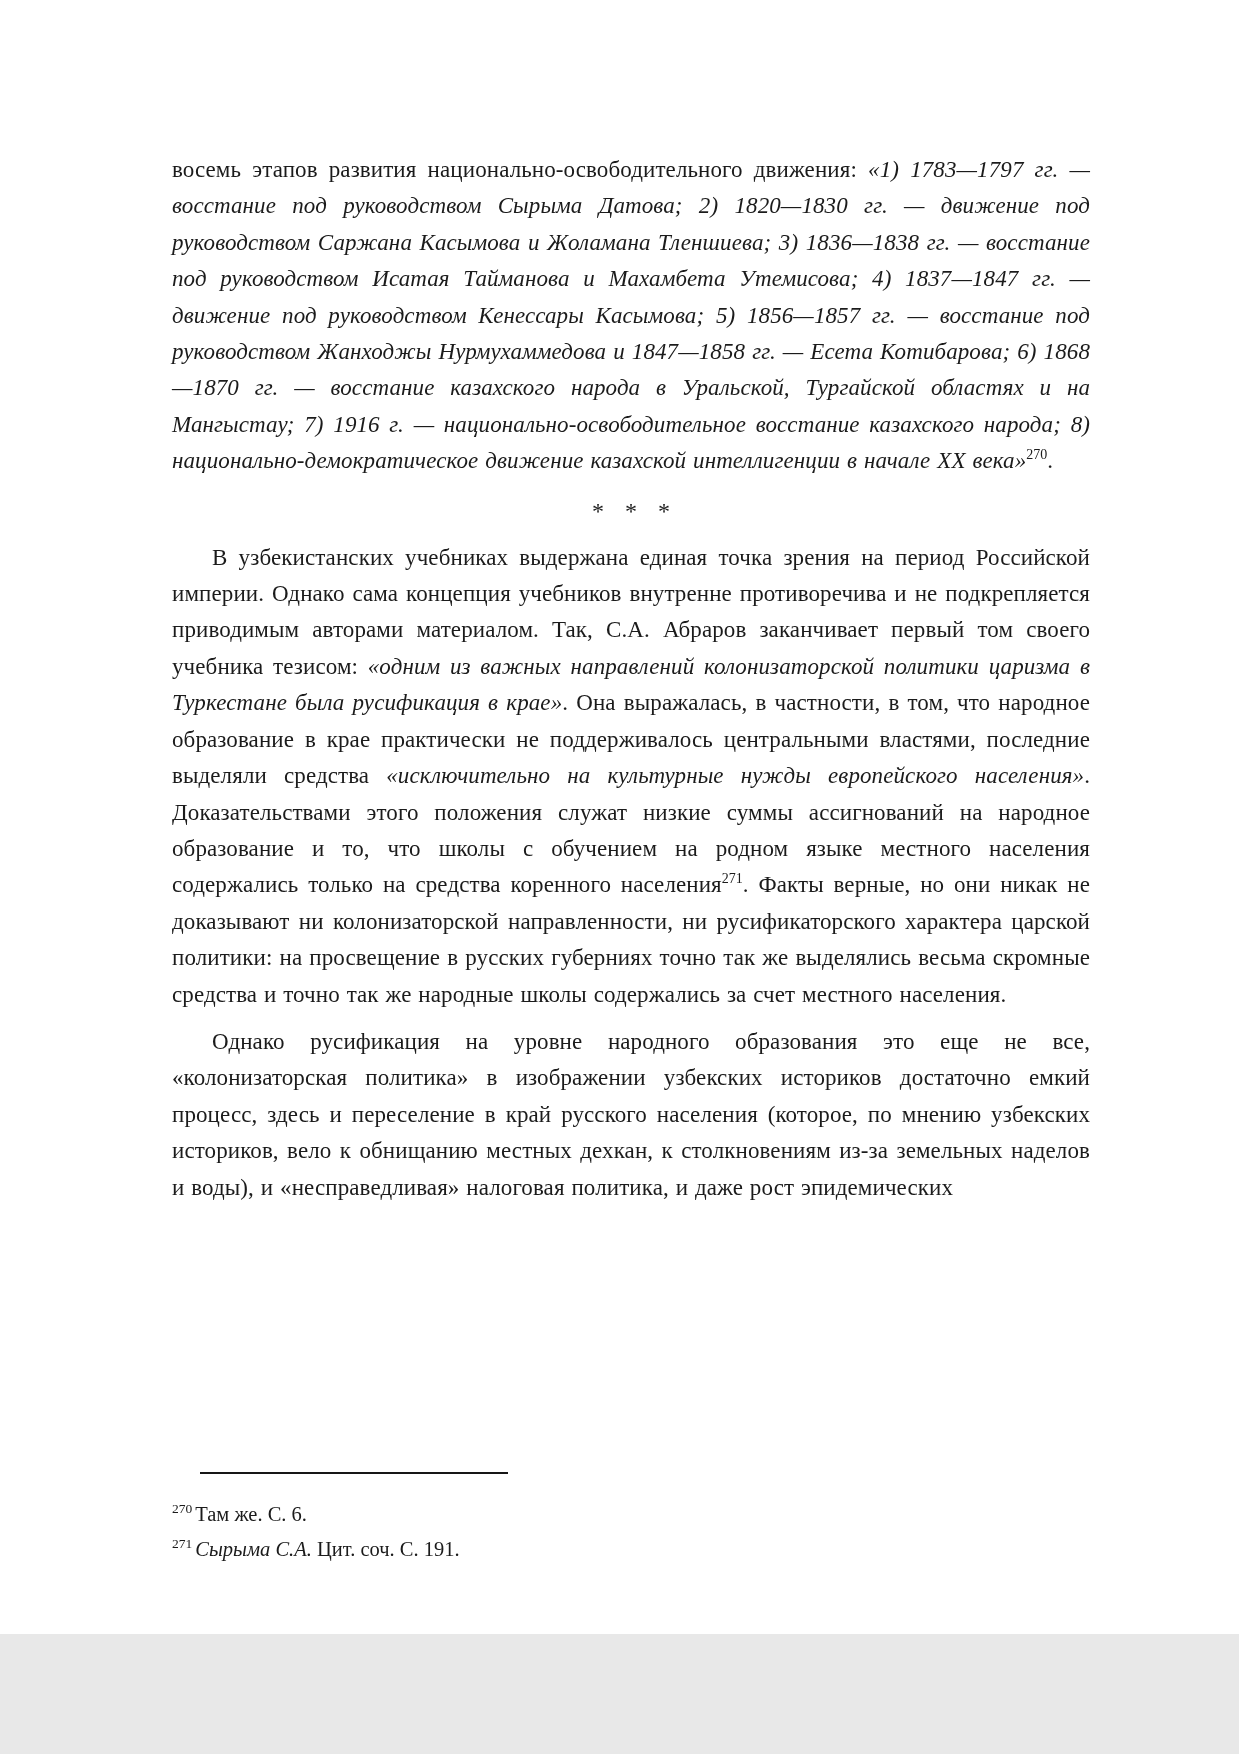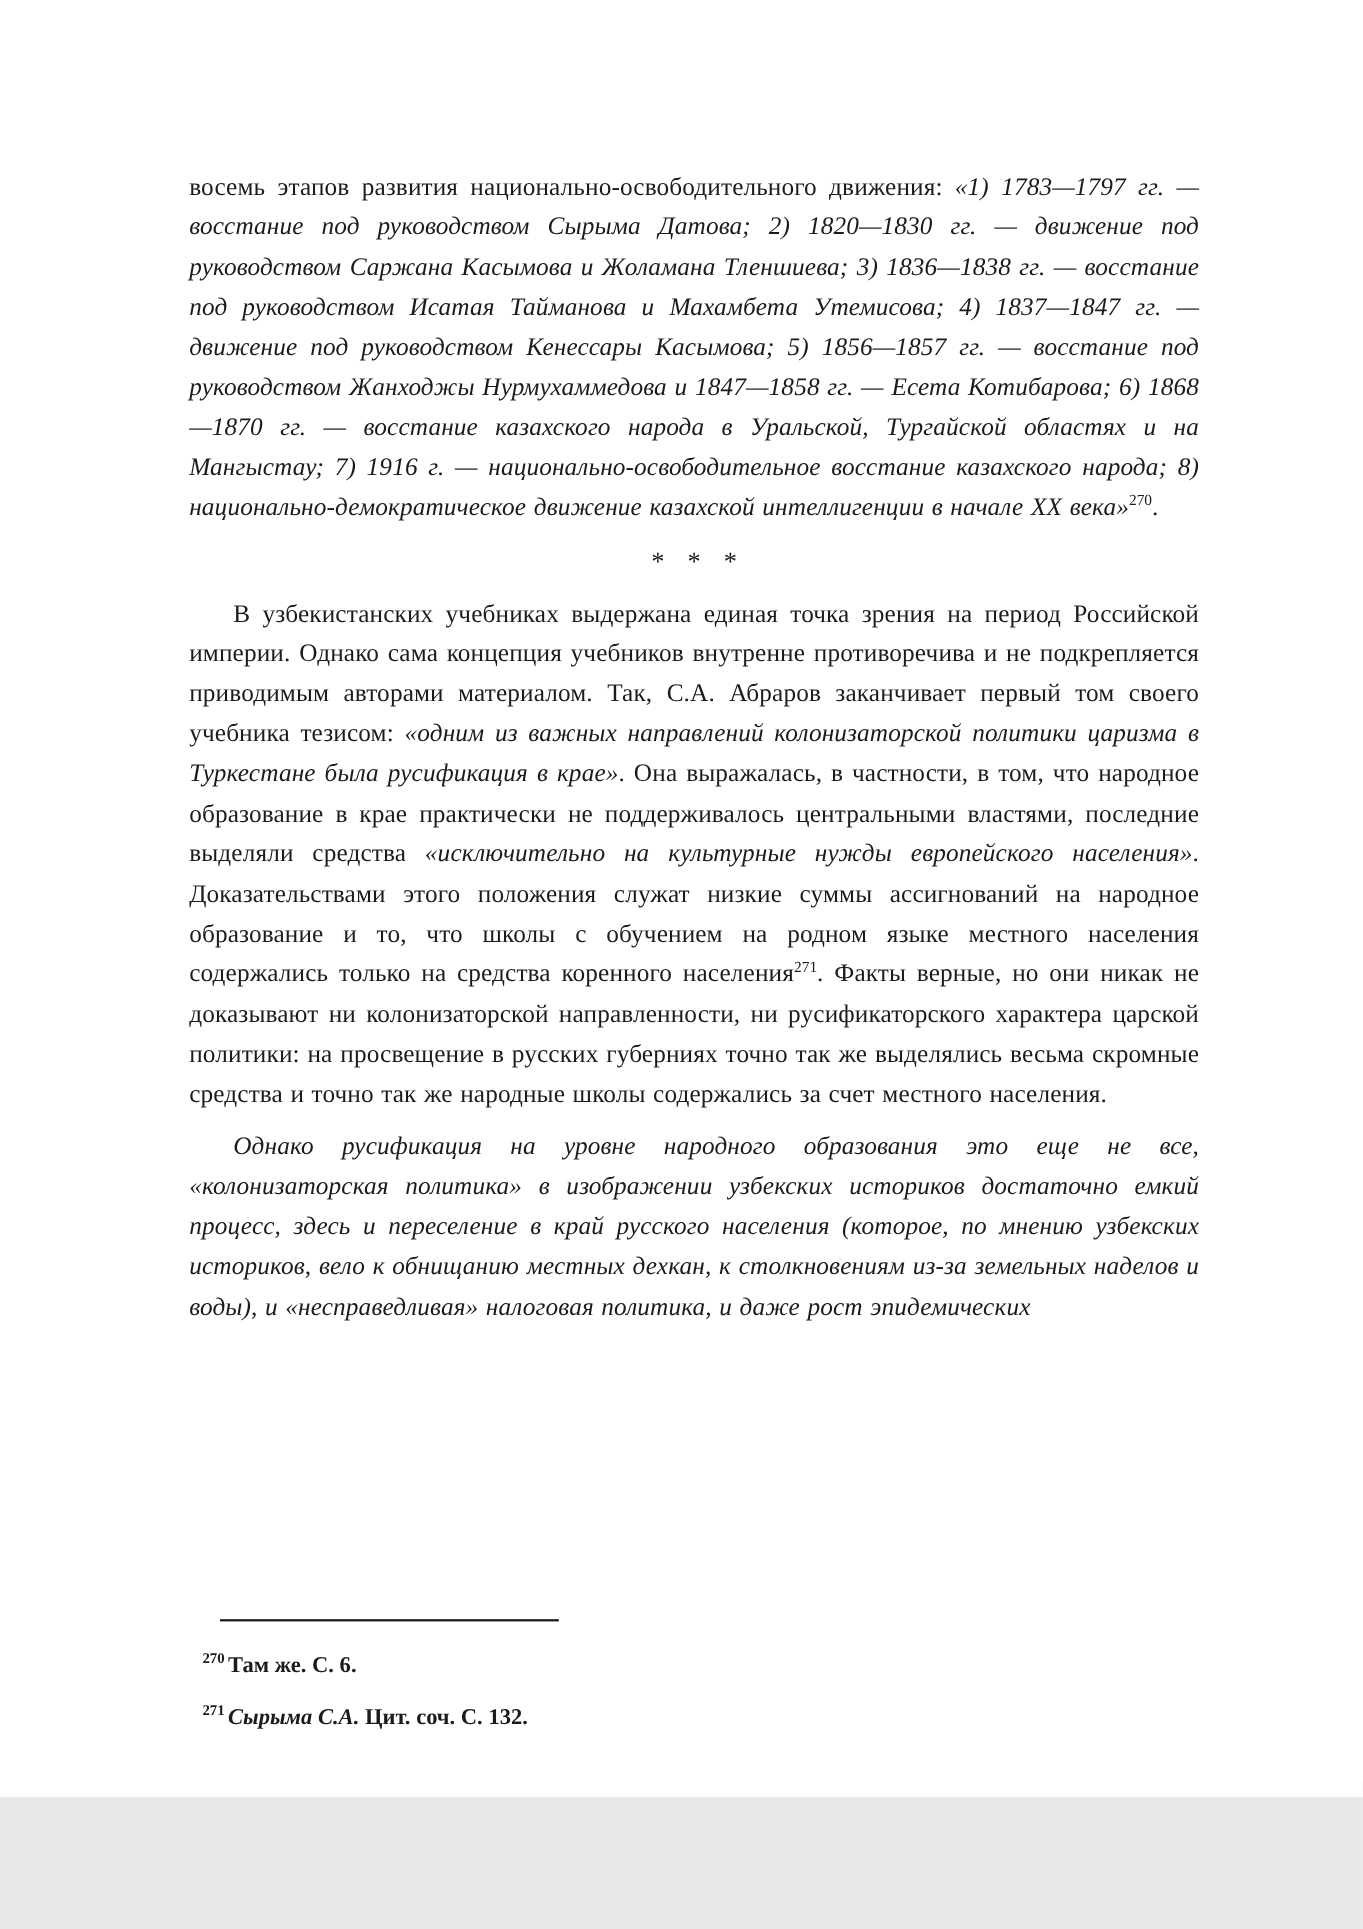--- a/index.html
+++ b/index.html
@@ -29,21 +29,20 @@
     word-spacing: 1px;
   }
   .text-block p {
     margin: 0;
   }
   .para-indent {
     text-indent: 40px;
   }
   .para-gap {
     margin-top: 11px !important;
-    font-style: italic;
   }
   .italic {
     font-style: italic;
   }
   .fn-ref {
     font-size: 14px;
     line-height: 0;
     vertical-align: super;
     font-style: normal;
     letter-spacing: 0;
@@ -67,22 +66,21 @@
   }
   .fn-rule {
     width: 308px;
     margin-left: 28px;
     border: 0;
     border-top: 2px solid #161616;
     margin-top: 0;
     margin-bottom: 23px;
   }
   .footnote {
-    margin: 12px;
-    font-weight: bold;
+    margin: 0;
   }
   .fn-marker {
     font-size: 13.5px;
     line-height: 0;
     vertical-align: super;
     margin-right: 3px;
   }
   .page-number {
     position: absolute;
     left: 172px;
@@ -115,19 +113,19 @@
 
     <p class="para para-indent"><span>В узбекистанских учебниках выдержана единая точка зрения на период Российской империи. Однако сама концепция учебников внутренне противоречива и не подкрепляется приводимым авторами материалом. Так, С.А. Абраров заканчивает первый том своего учебника тезисом: </span><span class="italic">«одним из важных направлений колонизаторской политики царизма в Туркестане была русификация в крае»</span><span>. Она выражалась, в частности, в том, что народное образование в крае практически не поддерживалось центральными властями, последние выделяли средства </span><span class="italic">«исключительно на культурные нужды европейского населения»</span><span>. Доказательствами этого положения служат низкие суммы ассигнований на народное образование и то, что школы с обучением на родном языке местного населения содержались только на средства коренного населения</span><sup class="fn-ref">271</sup><span>. Факты верные, но они никак не доказывают ни колонизаторской направленности, ни русификаторского характера царской политики: на просвещение в русских губерниях точно так же выделялись весьма скромные средства и точно так же народные школы содержались за счет местного населения.</span></p>
 
     <p class="para para-indent para-gap">Однако русификация на уровне народного образования это еще не все, «колонизаторская политика» в изображении узбекских историков достаточно емкий процесс, здесь и переселение в край русского населения (которое, по мнению узбекских историков, вело к обнищанию местных дехкан, к столкновениям из-за земельных наделов и воды), и «несправедливая» налоговая политика, и даже рост эпидемических</p>
 
   </main>
 
   <section class="footnotes">
     <hr class="fn-rule">
     <p class="footnote"><sup class="fn-marker">270</sup><span>Там же. С. 6.</span></p>
-    <p class="footnote"><sup class="fn-marker">271</sup><span class="italic">Сырыма С.А.</span> <span>Цит. соч. С. 132.</span></p>
+    <p class="footnote"><sup class="fn-marker">271</sup><span class="italic">Сырыма С.А.</span> <span>Цит. соч. С. 191.</span></p>
   </section>
 
   <div class="page-number">90</div>
   <div class="running-footer">ОСВЕЩЕНИЕ ОБЩЕЙ ИСТОРИИ РОССИИ И НАРОДОВ ПОСТСОВЕТСКИХ СТРАН</div>
 
 </div>
 
 </body></html>

